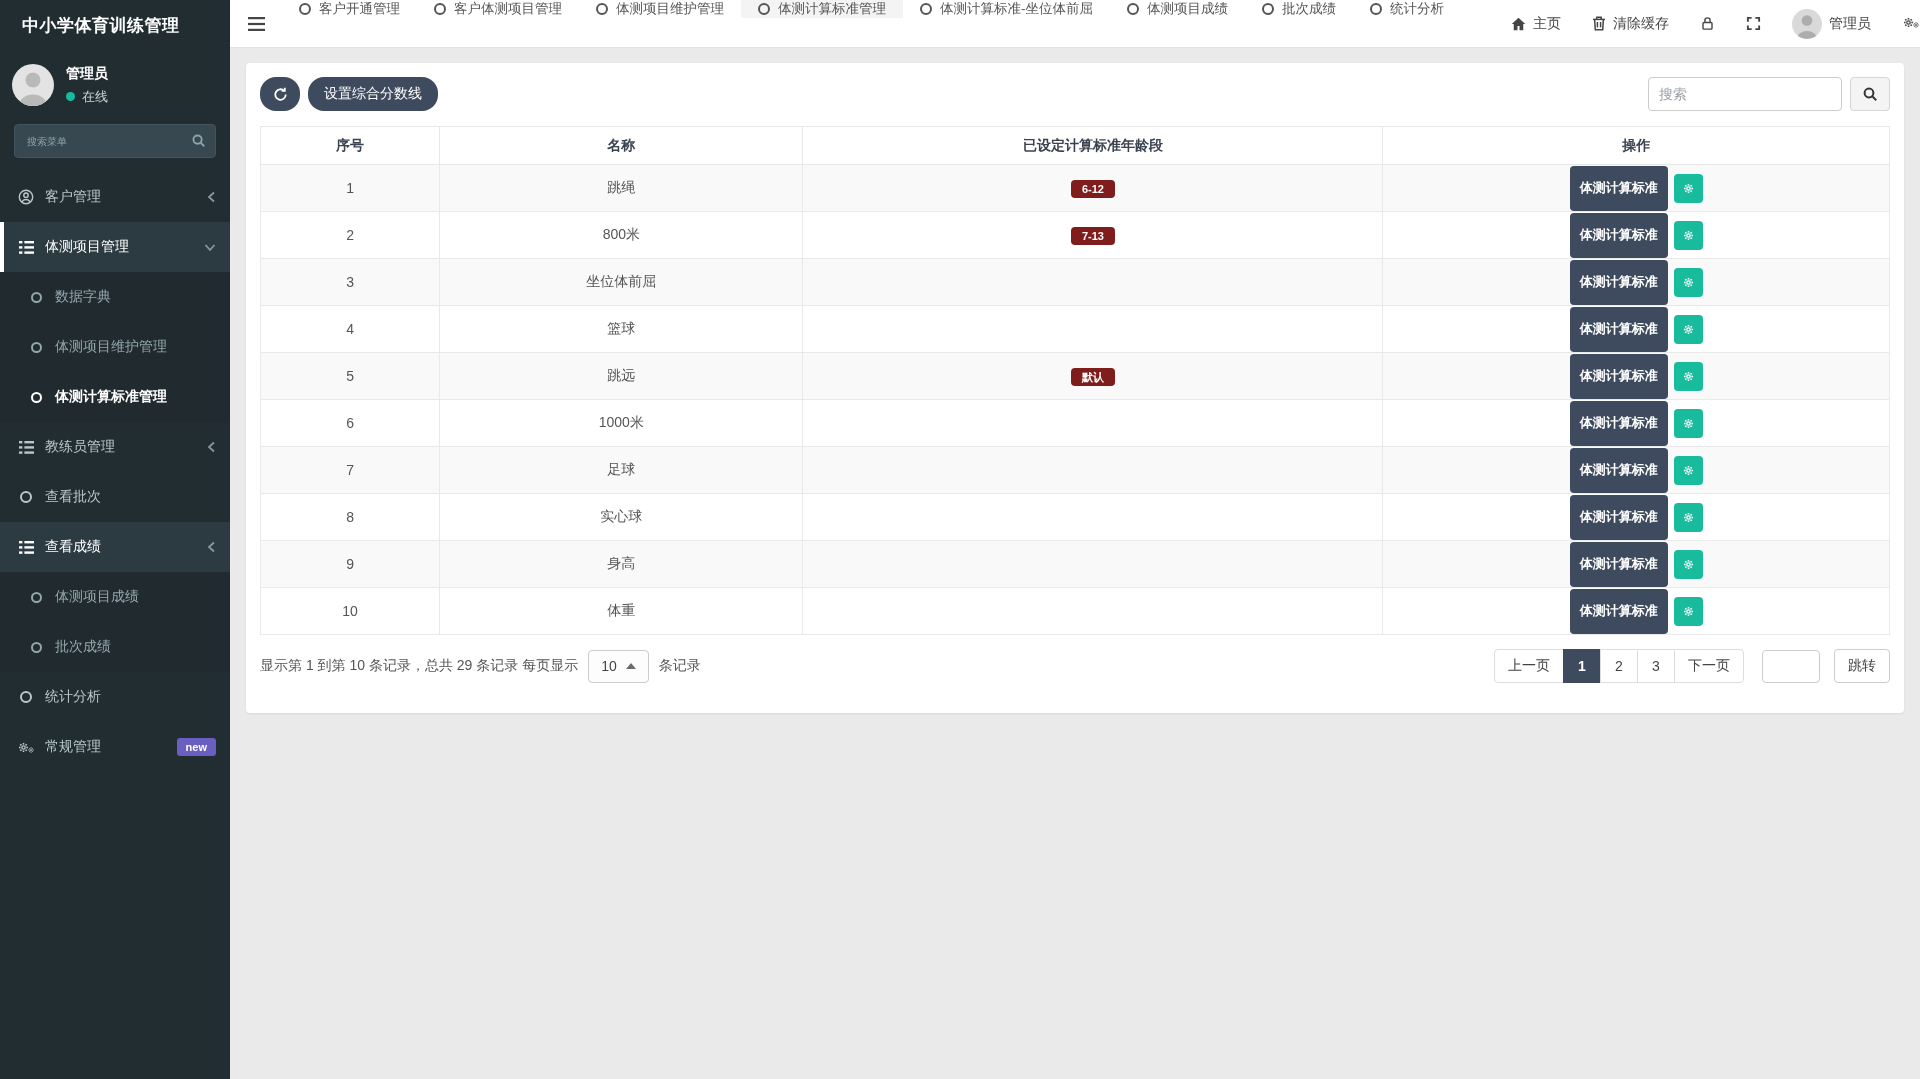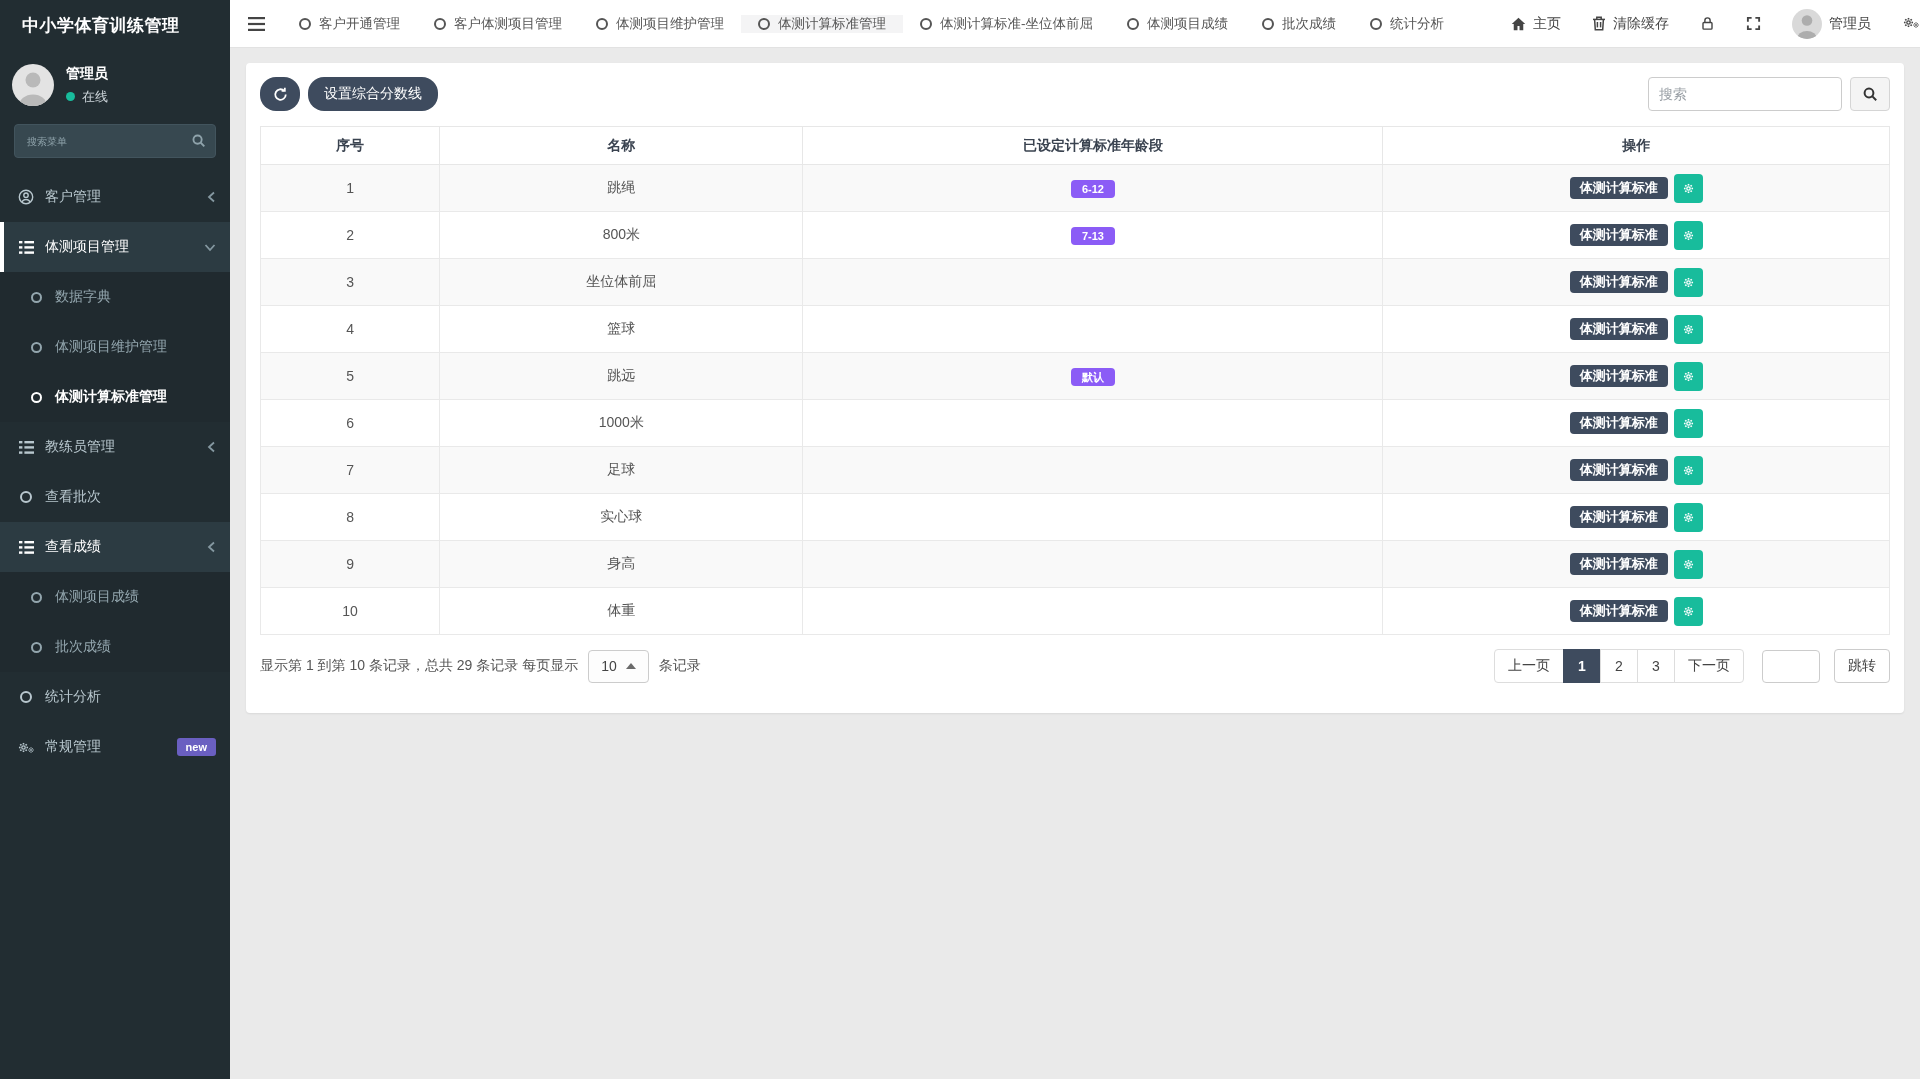--- a/index.html
+++ b/index.html
@@ -30,21 +30,21 @@
   .menu-item.sub { padding-left:28px; color:#93a6ae; }
   .menu-item.sub.active { color:#fff; font-weight:bold; }
   .circle-o { width:12px; height:12px; border:2px solid currentColor; border-radius:50%; }
   .menu-item.sub .circle-o { width:11px; height:11px; }
   .badge-new { background:#6a5fc1; color:#fff; font-size:11px; font-weight:bold; padding:3px 9px; border-radius:3px; }
 
   
   .topbar { position:fixed; left:230px; top:0; right:0; height:48px; background:#fff; border-bottom:1px solid #e2e2e2;
       display:flex; align-items:stretch; }
   .hamburger { width:52px; display:flex; align-items:center; justify-content:center; color:#444; cursor:pointer; }
-  .tabs { display:flex; align-items:center; }
+  .tabs { display:flex; align-items:flex-start; }
   .tab { display:flex; align-items:center; gap:8px; padding:0 17px; font-size:13.5px; color:#555; cursor:pointer; white-space:nowrap; }
   .tab .circle-o { color:#555; flex:none;}
   .tab.active { background:#f4f4f5; }
   .topbar-right { margin-left:auto; display:flex; align-items:center; gap:31px; color:#454545; font-size:14px; }
   .tb-item { display:flex; align-items:center; gap:7px; cursor:pointer; white-space:nowrap;}
   .avatar-sm { width:30px; height:30px; border-radius:50%; background:#d9d9d9; overflow:hidden; display:flex; align-items:flex-end; justify-content:center;}
 
   
   .content { position:fixed; left:230px; top:48px; right:0; bottom:0; background:#eaeaea; padding:15px 16px; overflow:hidden;}
   .card { background:#fff; border-radius:4px; box-shadow:0 1px 2px rgba(0,0,0,.08); padding:14px; min-height:650px; }
@@ -56,22 +56,22 @@
   .toolbar-right { margin-left:auto; display:flex; }
   .search-box { width:194px; height:34px; border:1px solid #ccc; border-radius:4px; font-size:14px; padding:0 10px; outline:none; font-family:inherit; color:#333;}
   .search-box::placeholder { color:#9aa0a6; }
   .btn-search { width:40px; height:34px; margin-left:8px; background:#f4f4f4; border:1px solid #d5d5d5; border-radius:4px;
       display:inline-flex; align-items:center; justify-content:center; color:#333; cursor:pointer;}
 
   table.grid { width:100%; border-collapse:collapse; table-layout:fixed; }
   .grid th { height:38px; border:1px solid #e7e7e7; font-size:14px; font-weight:bold; color:#3a4350; text-align:center; background:#fff;}
   .grid td { height:47px; border:1px solid #e9e9e9; font-size:14px; color:#555; text-align:center; }
   .grid tbody tr:nth-child(odd) { background:#f9f9f9; }
-  .badge-age { background:#8b5cf6; color:#fff; font-size:11px; font-weight:bold; padding:3px 11px; border-radius:4px; }
-  .btn-calc { height:22px; padding:0 10px; font-size:13px; font-weight:bold; border-radius:4px;}
+  .badge-age { background:#7f1d1d; color:#fff; font-size:11px; font-weight:bold; padding:3px 11px; border-radius:4px; }
+  .btn-calc { height:45px; padding:0 10px; font-size:13px; font-weight:bold; border-radius:4px;}
   .btn-gear { width:29px; height:29px; background:#18bc9c; color:#fff; border:none; border-radius:4px; margin-left:6px;
       display:inline-flex; align-items:center; justify-content:center; cursor:pointer; vertical-align:middle;}
   .actions { display:flex; align-items:center; justify-content:center; }
 
   .table-footer { display:flex; align-items:center; margin-top:14px; font-size:14px; color:#555; }
   .page-size { height:33px; border:1px solid #ccc; border-radius:4px; background:#fdfdfd; display:inline-flex; align-items:center;
       gap:9px; padding:0 12px; margin:0 10px; cursor:pointer; color:#444;}
   .caret-up { width:0; height:0; border-left:5px solid transparent; border-right:5px solid transparent; border-bottom:6px solid #6b6b6b; }
   .pagination { margin-left:auto; display:flex; }
   .page-btn { min-width:38px; height:34px; padding:0 13px; border:1px solid #ddd; background:#fff; color:#444; font-size:14px;

